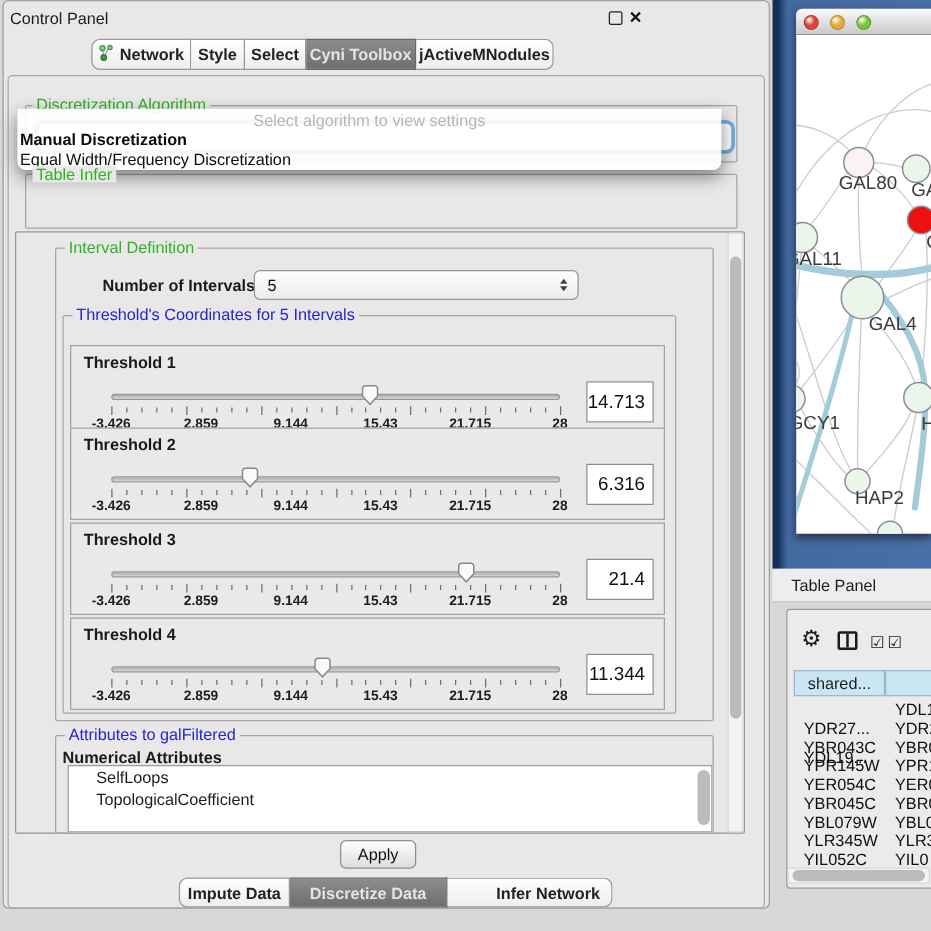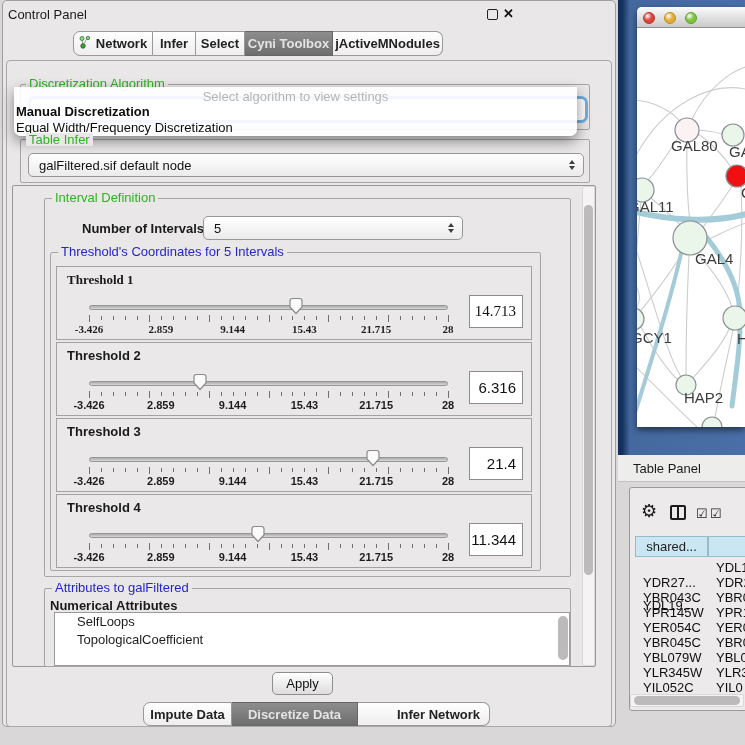--- a/index.html
+++ b/index.html
@@ -113,21 +113,21 @@
         <div><svg width="12" height="14" viewBox="0 0 12 14">
             <line x1="3" y1="4" x2="4" y2="11" stroke="#9c9c9c" stroke-width="1"></line>
             <line x1="8" y1="3" x2="4" y2="11" stroke="#9c9c9c" stroke-width="1"></line>
             <circle cx="3" cy="3.5" r="2" fill="#8fcf8f" stroke="#4c8c4c"></circle>
             <circle cx="9" cy="3" r="1.7" fill="#8fcf8f" stroke="#4c8c4c"></circle>
             <circle cx="4" cy="11" r="2.2" fill="#3f9c3f" stroke="#2c6c2c"></circle>
           </svg></div>
         <span>Network</span>
       </div>
       <div class="seg" style="width:43px;">
-        <span>Infer</span>
+        <span>Style</span>
       </div>
       <div class="seg" style="width:49px;">
         <span>Select</span>
       </div>
       <div class="seg sel" style="width:88px;">
         <span>Cyni Toolbox</span>
       </div>
       <div class="seg last" style="width:110px;">
         <span>jActiveMNodules</span>
       </div>
@@ -142,46 +142,39 @@
   <div class="abs" id="popup">
     <div class="popup-prompt">Select algorithm to view settings</div>
     <div id="popup-options">
         <div class="popup-opt hl">Manual Discretization</div>
         <div class="popup-opt">Equal Width/Frequency Discretization</div>
       </div>
   </div>
 
   <div class="gbox" style="left:20px;top:139px;width:570px;height:44px;"></div>
   <div class="gtitle" id="tabledata-title" style="left: 26px; top: 133px; z-index: 11; color: rgb(47, 178, 36);">Table Infer</div>
-  <div class="combo" style="left:28px;top:153px;width:556px;height:24px;">
-    <span>galFiltered.sif default node</span>
-    <span class="spin">
-        <i class="up"></i>
-        <i class="dn"></i>
-      </span>
-  </div>
 
   <div class="gbox" style="left:12px;top:185px;width:584px;height:482px;border-color:#989898;"></div>
 
   <div class="gbox" style="left:44px;top:198px;width:527px;height:379px;"></div>
   <div class="gtitle" id="interval-title" style="left: 52px; top: 191px; color: rgb(47, 178, 36);">Interval Definition</div>
 
   <div class="abs" style="left:82px;top:221px;font-size:13px;font-weight:bold;color:#1a1a1a;">Number of Intervals</div>
   <div class="combo" style="left:203px;top:216px;width:260px;height:24px;">
     <span>5</span>
     <span class="spin">
         <i class="up"></i>
         <i class="dn"></i>
       </span>
   </div>
 
   <div class="gbox" style="left:50px;top:252px;width:491px;height:319px;"></div>
   <div class="gtitle" id="thresh-title" style="left: 58px; top: 245px; color: rgb(37, 37, 204);">Threshold's Coordinates for 5 Intervals</div>
   <div id="thresh-container">
-      <div class="tbox" style="top:266px;font-family:Liberation Serif, serif;">
+      <div class="tbox" style="top:276px;">
         <div class="tlabel">Threshold 1</div>
         <div class="track"></div>
         <div class="tick major" style="left:32.0px;top:48px;height:7px;"></div>
         <div class="tick minor" style="left:44.0px;top:49px;height:4px;"></div>
         <div class="tick minor" style="left:55.9px;top:49px;height:4px;"></div>
         <div class="tick minor" style="left:67.9px;top:49px;height:4px;"></div>
         <div class="tick minor" style="left:79.9px;top:49px;height:4px;"></div>
         <div class="tick major" style="left:91.8px;top:48px;height:7px;"></div>
         <div class="tick minor" style="left:103.8px;top:49px;height:4px;"></div>
         <div class="tick minor" style="left:115.8px;top:49px;height:4px;"></div>

